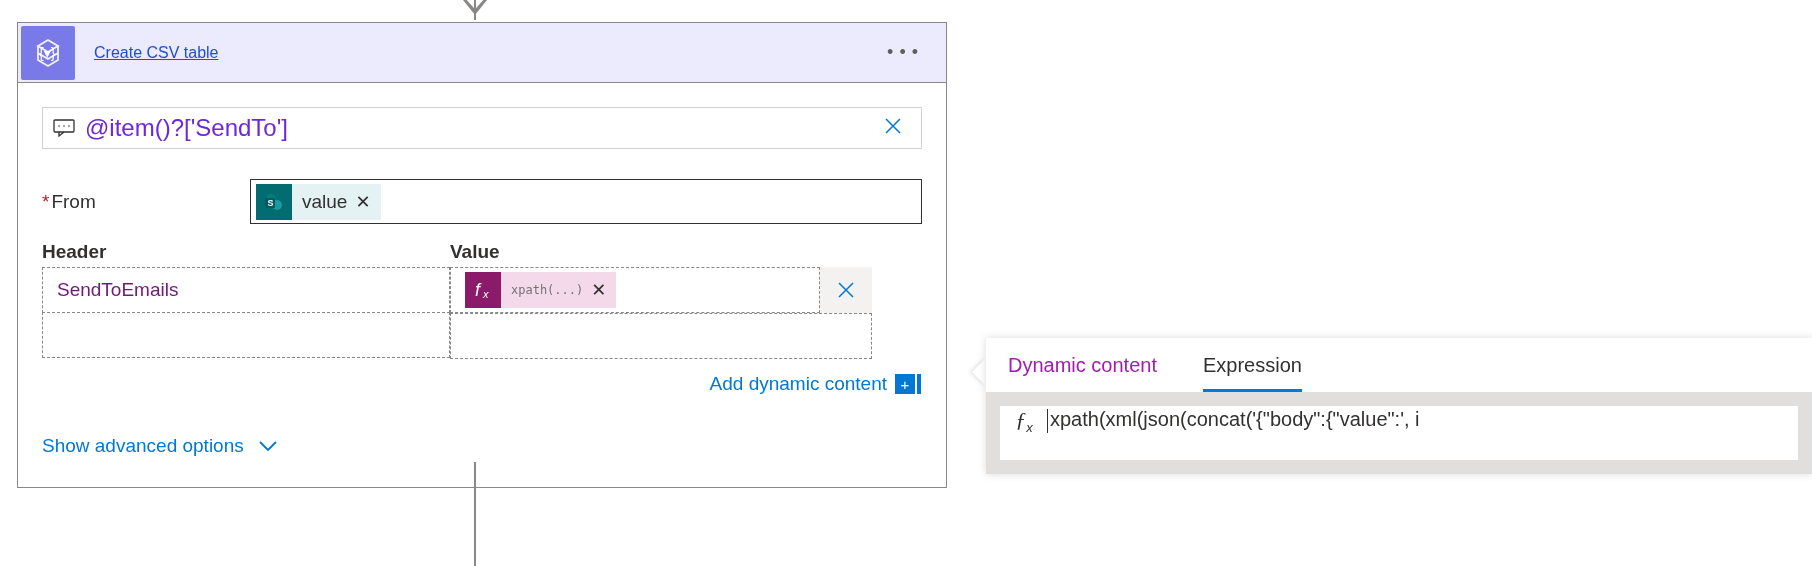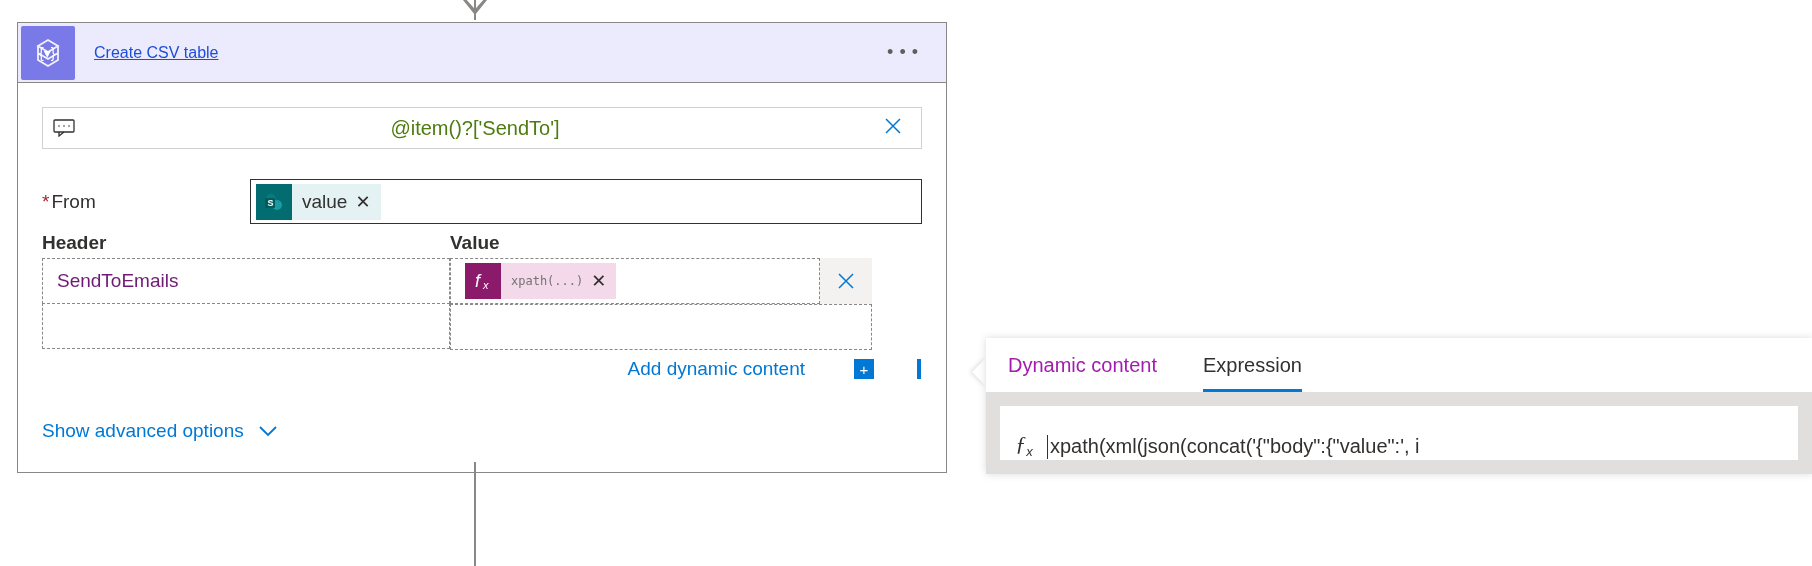--- a/index.html
+++ b/index.html
@@ -11,65 +11,65 @@
     .card { position: absolute; left: 17px; top: 22px; width: 930px; border: 1px solid #8a8886; background: #fff; }
     .card-header { display: flex; align-items: center; height: 60px; background: #eceafd; border-bottom: 1px solid #8a8886; }
     .card-icon { width: 54px; height: 54px; margin: 3px; background: #7a79e8; display: flex; align-items: center; justify-content: center; border-radius: 2px; }
     .card-title { flex: 1; font-size: 16px; color: #1d4ed8; padding-left: 16px; text-decoration: underline; }
     .card-menu { padding: 0 22px; color: #605e5c; letter-spacing: 6px; font-size: 18px; cursor: pointer; }
 
     .card-body { padding: 24px 24px 30px 24px; position: relative; }
 
     .condition-bar { display: flex; align-items: center; width: 100%; height: 42px; border: 1px solid #d1d1d1; }
     .condition-icon { width: 30px; height: 30px; margin-left: 6px; display: flex; align-items: center; justify-content: center; }
-    .condition-text { flex: 1; font-size: 20px; padding-left: 6px; color: #4d7c0f; text-align: center; }
+    .condition-text { flex: 1; font-size: 24px; padding-left: 6px; color: #6d28d9; }
     .condition-close { padding: 0 18px; cursor: pointer; }
 
     .field-row { display: flex; align-items: center; margin-top: 30px; }
     .field-label { width: 208px; font-size: 19px; color: #323130; }
     .field-label .req { color: #a4262c; margin-right: 2px; }
     .field-input { flex: 1; height: 45px; border: 1px solid #323130; display: flex; align-items: center; padding-left: 5px; background: #fff; }
 
     .chip { display: inline-flex; align-items: center; height: 36px; background: #e5f2f3; margin-right: 4px; padding-right: 10px; }
     .chip-icon { width: 36px; height: 36px; background: #036c70; display: flex; align-items: center; justify-content: center; margin-right: 10px; }
     .chip-text { font-size: 19px; color: #323130; }
     .chip-x { font-size: 18px; margin-left: 8px; cursor: pointer; color: #323130; }
 
-    .columns { display: flex; margin-top: 8px; }
+    .columns { display: flex; margin-top: 17px; }
     .col { }
     .col-h { flex: 0 0 408px; }
     .col-v { flex: 0 0 422px; }
     .col-title { font-weight: 600; font-size: 19px; margin-bottom: 4px; color: #323130; }
 
     .cell { height: 46px; border: 1px dashed #8a8886; display: flex; align-items: center; padding-left: 14px; }
     .cell + .cell { margin-top: -1px; }
     .cell-text { font-size: 19px; color: #701a75; }
 
     .fx-chip { display: inline-flex; align-items: center; height: 36px; background: #f4d9eb; padding-right: 10px; }
     .fx-icon { width: 36px; height: 36px; background: #8c1a6a; display: flex; align-items: center; justify-content: center; margin-right: 10px; }
     .fx-text { font-size: 12px; color: #737373; font-family: "Consolas", monospace; }
 
     .row-remove { width: 52px; height: 46px; display: flex; align-items: center; justify-content: center; background: #f3f2f1; cursor: pointer; }
 
-    .add-dynamic { text-align: right; margin-top: 8px; margin-right: 1px; font-size: 19px; color: #0078d4; cursor: pointer; display: flex; justify-content: flex-end; align-items: center; gap: 41px; }
+    .add-dynamic { text-align: right; margin-top: 14px; margin-right: 1px; font-size: 19px; color: #0078d4; cursor: pointer; display: flex; justify-content: flex-end; align-items: center; }
     .add-plus { width: 20px; height: 20px; background: #0078d4; color: #fff; margin-left: 8px; display: flex; align-items: center; justify-content: center; font-size: 15px; }
     .add-bar { width: 4px; height: 20px; background: #0078d4; margin-left: 2px; }
 
     .show-advanced { margin-top: 40px; font-size: 19px; color: #0078d4; cursor: pointer; display: inline-flex; align-items: center; }
     .show-advanced svg { margin-left: 14px; }
 
     .connector-bottom { position: absolute; left: 474px; top: 462px; width: 2px; height: 200px; background: #8a8886; }
 
     .popup-caret { position: absolute; left: 972px; top: 358px; width: 0; height: 0; border-top: 14px solid transparent; border-bottom: 14px solid transparent; border-right: 14px solid #fff; filter: drop-shadow(-2px 0 2px rgba(0,0,0,.12)); }
     .popup { position: absolute; left: 986px; top: 338px; width: 826px; background: #fff; box-shadow: 0 0 8px rgba(0,0,0,.15); }
     .popup-tabs { display: flex; padding: 16px 22px 0 22px; gap: 46px; border-bottom: 0; }
     .popup-tab { font-size: 20px; color: #a21caf; padding-bottom: 12px; cursor: pointer; }
     .popup-tab.active { color: #323130; font-weight: 400; border-bottom: 3px solid #0078d4; }
     .popup-expr { background: #e1dfdd; padding: 14px; }
-    .popup-input { background: #fff; height: 54px; display: flex; align-items: flex-end; border: 1px solid #fff; }
+    .popup-input { background: #fff; height: 54px; display: flex; align-items: flex-start; border: 1px solid #fff; }
     .popup-fx { width: 46px; text-align: center; font-family: "Times New Roman", serif; font-size: 22px; font-style: italic; color: #323130; }
     .popup-code { font-family: "Consolas", monospace; font-size: 20px; color: #323130; flex: 1; white-space: nowrap; overflow: hidden; }
     .popup-code .cursor { border-left: 1px solid #323130; margin-right: 2px; display: inline-block; height: 24px; vertical-align: middle; }
 
     .x-svg { stroke: #0078d4; stroke-width: 1.5; }
   </style>
 </head>
 <body>
 
 <div class="connector-top"></div>

